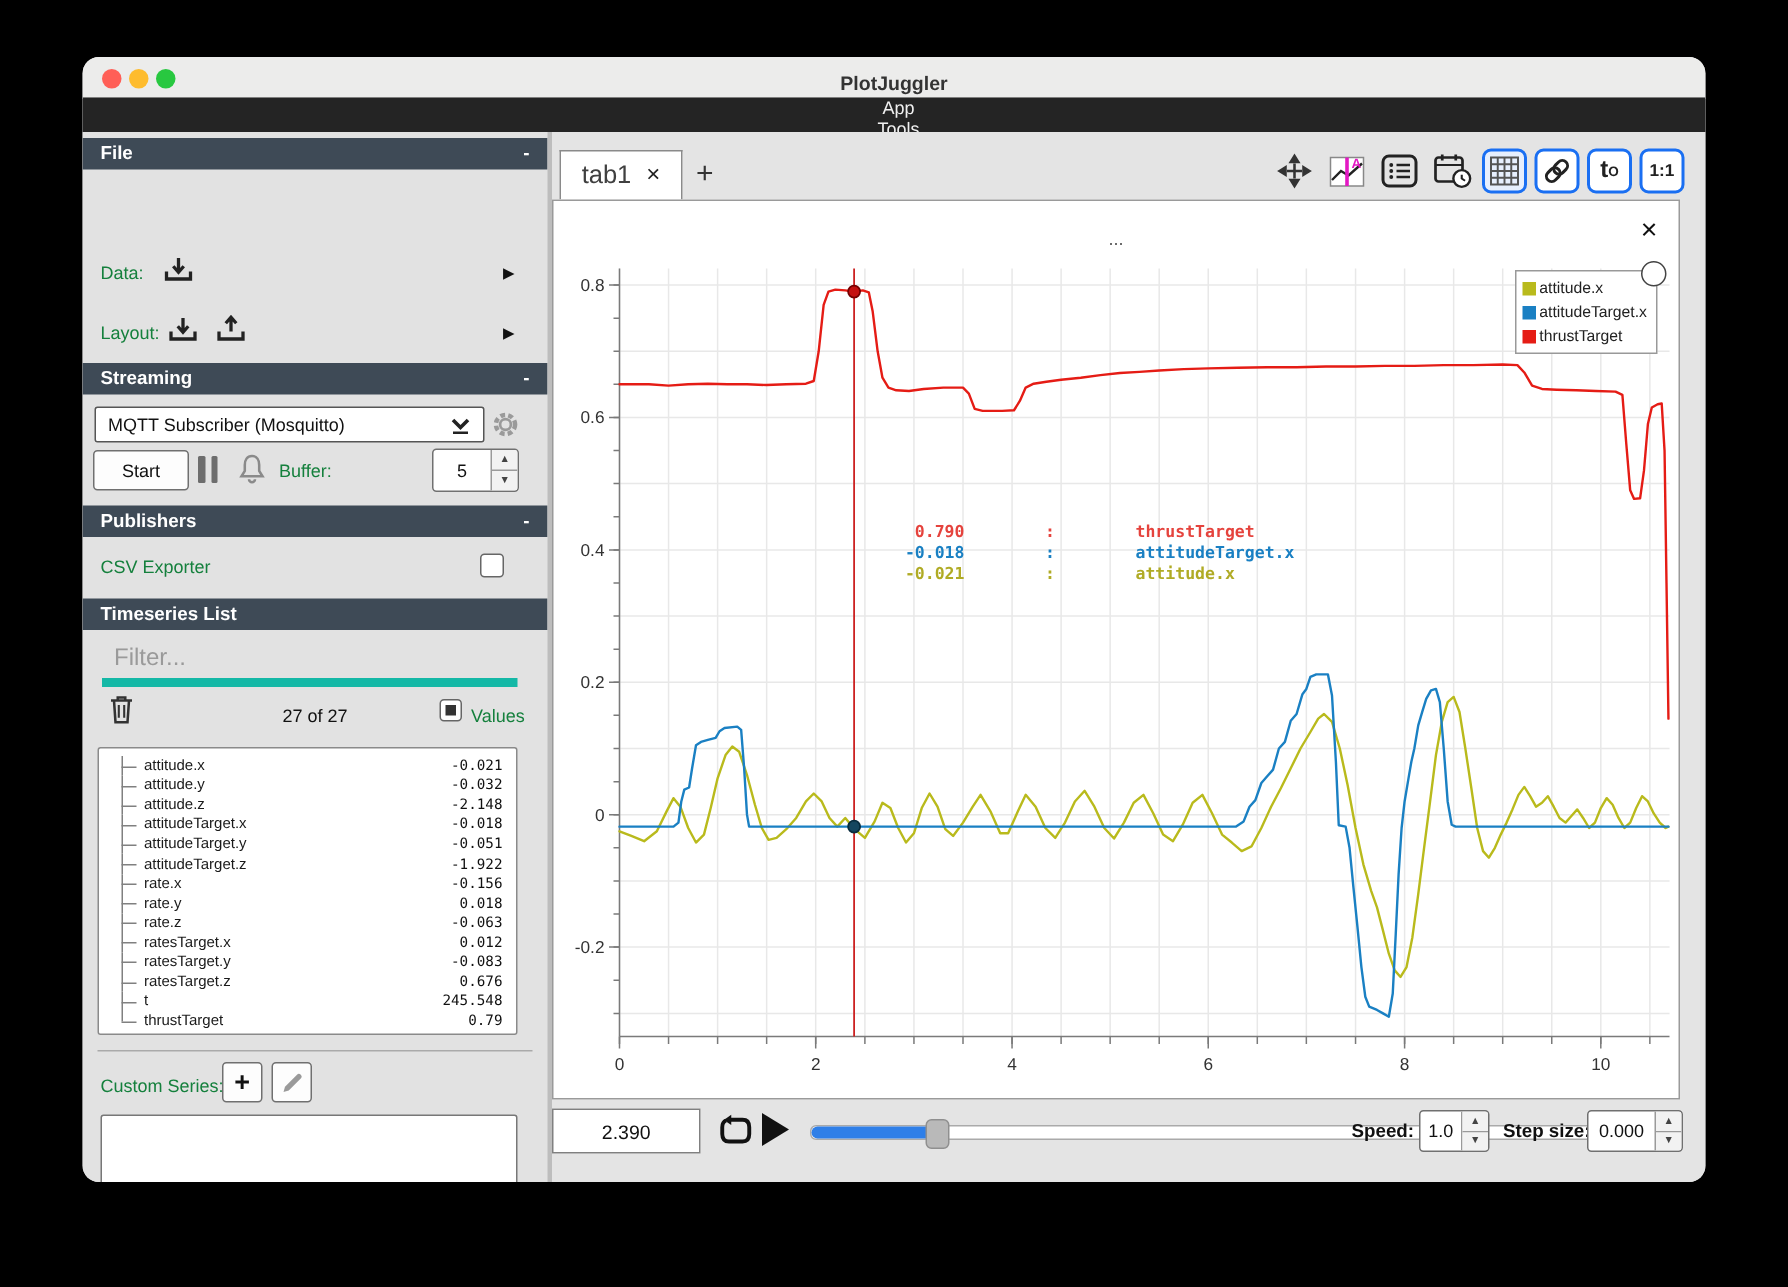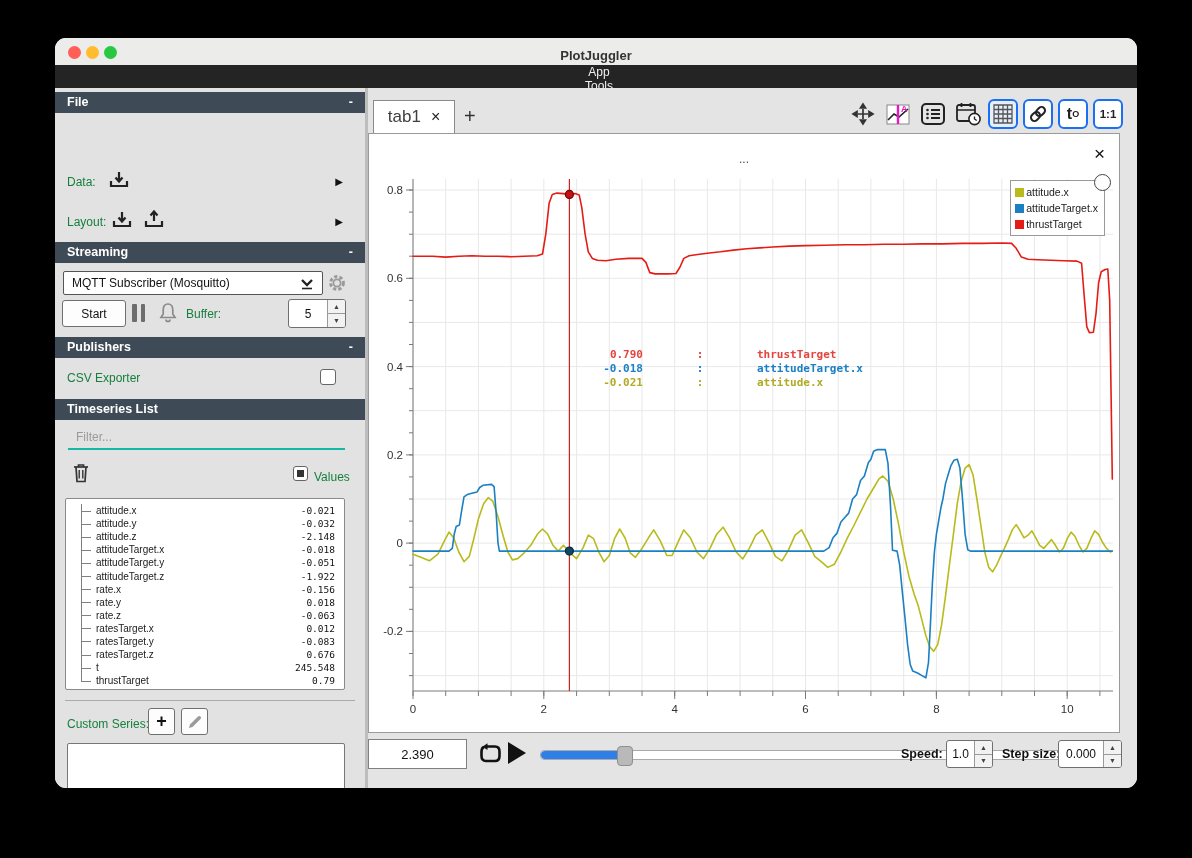--- a/index.html
+++ b/index.html
@@ -22,21 +22,21 @@
   .iconbtn{display:inline-flex;align-items:center;justify-content:center;}
   .btn{background:#fdfdfd;border:1px solid #707070;border-radius:3px;font-size:12px;color:#111;display:flex;align-items:center;justify-content:center;box-sizing:border-box;}
   .combo{position:absolute;background:#fff;border:1px solid #555;border-radius:2px;font-size:12px;color:#111;display:flex;align-items:center;padding:0 8px;box-sizing:border-box;}
   .combo .chev{margin-left:auto;}
   .spin{position:absolute;display:flex;border:1px solid #707070;border-radius:3px;background:#fff;box-sizing:border-box;overflow:hidden;}
   .spin .val{flex:1;display:flex;align-items:center;justify-content:center;font-size:12px;color:#111;}
   .spin .btns{width:17px;display:flex;flex-direction:column;border-left:1px solid #9a9a9a;}
   .spin .btns div{flex:1;background:#f2f2f2;display:flex;align-items:center;justify-content:center;font-size:7px;color:#444;}
   .spin .btns div:first-child{border-bottom:1px solid #9a9a9a;}
   .checkbox{border:1.5px solid #666;border-radius:3px;background:#fff;box-sizing:border-box;}
-  .filter-input{position:absolute;left:13px;width:277px;background:transparent;border:none;outline:none;border-bottom:2px solid #14b8a6;font-size:12px;color:#333;padding:4px 8px;box-sizing:border-box;}
+  .filter-input{position:absolute;left:13px;width:277px;background:transparent;border:none;outline:none;border-bottom:6px solid #14b8a6;font-size:16px;color:#333;padding:4px 8px;box-sizing:border-box;}
   .filter-input::placeholder{color:#9a9a9a;}
   .listbox{position:absolute;background:#fff;border:1px solid #8a8a8a;border-radius:2px;box-sizing:border-box;}
   .ts-row{position:relative;height:13.1px;display:flex;align-items:center;padding-left:30px;box-sizing:border-box;}
   .br-v{position:absolute;left:15px;top:0;bottom:0;width:0;border-left:1px solid #808080;}
   .ts-row.last .br-v{bottom:50%;}
   .br-h{position:absolute;left:15px;top:50%;width:10px;border-top:1px solid #808080;}
   .ts-name{font-size:10px;color:#1a1a1a;}
   .ts-val{margin-left:auto;padding-right:9px;font-family:"DejaVu Sans Mono",monospace;font-size:9.5px;color:#111;}
   .hsep{position:absolute;left:10px;width:290px;height:0;border-top:1px solid #aaa;}
   
@@ -175,20 +175,21 @@
       </div>
       <input class="filter-input" style="top: 338px;" placeholder="Filter...">
       <div class="iconbtn" style="position:absolute;left:16px;top:374px;">
         <svg width="20" height="22" viewBox="0 0 20 22">
             <path d="M3 5 h14" stroke="#333" stroke-width="1.7" fill="none"></path>
             <path d="M7.5 5 v-2 h5 v2" stroke="#333" stroke-width="1.7" fill="none"></path>
             <path d="M5 5 l1 14.5 h8 l1-14.5" stroke="#333" stroke-width="1.7" fill="none"></path>
             <path d="M8.2 8 v8.5 M11.8 8 v8.5" stroke="#333" stroke-width="1.4" fill="none"></path>
           </svg>
       </div>
+      <div style="position:absolute;left:0;top:382px;width:310px;text-align:center;font-size:12px;color:#111;">27 of 27</div>
       <div style="position:absolute;left:238px;top:378px;width:15px;height:15px;" class="checkbox">
         <div style="position:absolute;left:3px;top:3px;width:7px;height:7px;background:#333;"></div>
       </div>
       <div style="position:absolute;left:259px;top:382px;" class="lbl">Values</div>
 
       <div class="listbox" style="left:10px;top:410px;width:280px;height:192px;padding-top:5px;" id="ts-list">
           <div class="ts-row">
             <span class="br-v"></span>
             <span class="br-h"></span>
             <span class="ts-name">attitude.x</span>

